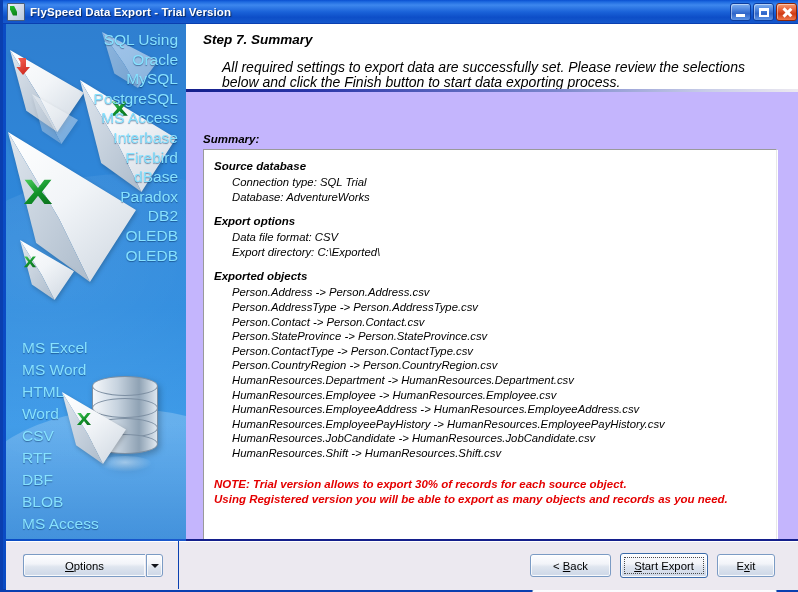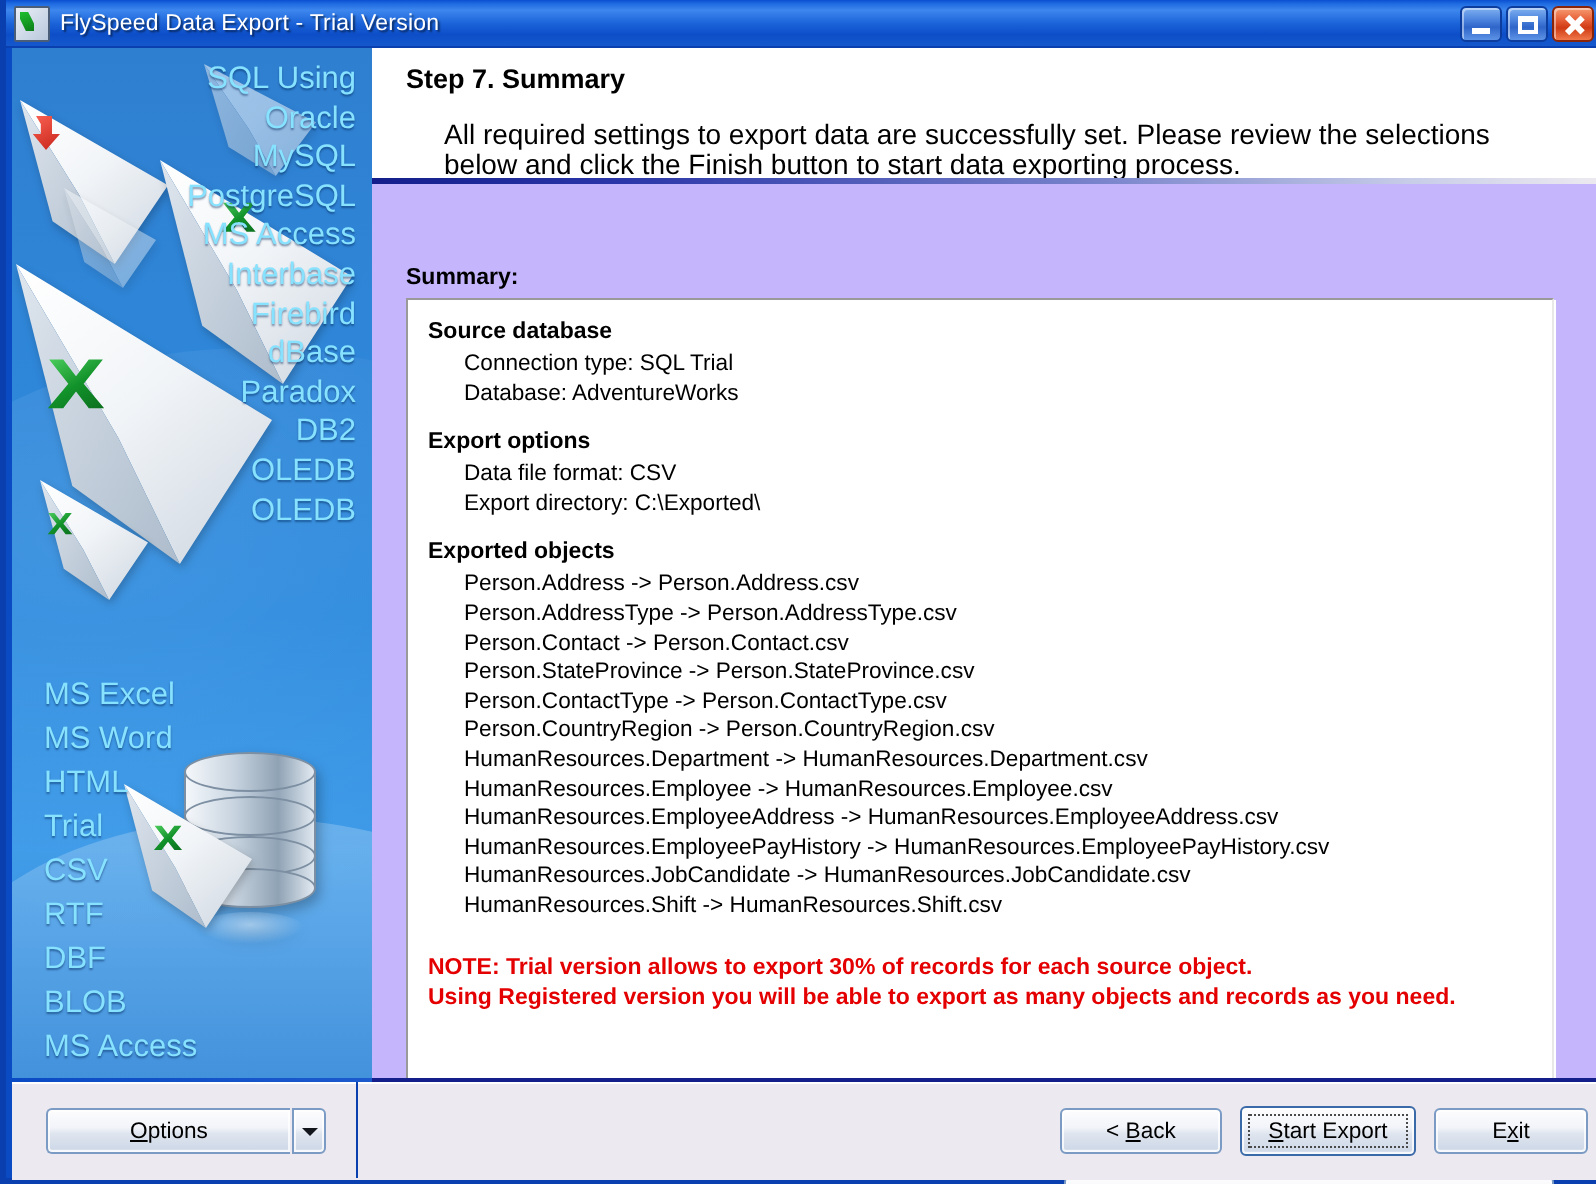--- a/index.html
+++ b/index.html
@@ -33,21 +33,21 @@
     position:relative;flex:0 0 auto;
     background:linear-gradient(135deg,#e8eef6 0%,#b9c8dc 100%);
     border:1px solid #4a5e7a;border-radius:1px;
   }
   #titlebar .tb-icon::after{
     content:"";position:absolute;left:2px;top:2px;width:7px;height:10px;
     background:linear-gradient(160deg,#1fbf2e 0%,#0c7a18 100%);
     clip-path:polygon(0 0,55% 0,100% 62%,100% 100%,42% 100%,0 40%);
   }
   #titlebar .tb-title{
-    color:#ffffff;font-size:11.5px;font-weight:normal;
+    color:#ffffff;font-size:11.5px;font-weight:bold;
     letter-spacing:.1px;
     text-shadow:1px 1px 1px rgba(0,0,0,.55);
     white-space:nowrap;
   }
   #titlebar .tb-buttons{
     margin-left:auto;display:flex;align-items:center;gap:2px;padding-right:4px;
   }
   .tb-btn{
     width:21px;height:18px;border:1px solid #0b3c9e;border-radius:3px;
     position:relative;box-sizing:border-box;
@@ -148,20 +148,21 @@
     text-shadow:0 1px 1px rgba(0,40,90,.5);white-space:nowrap;
   }
   #db-list{right:8px;top:6px;}
   #fmt-list{left:16px;top:313px;text-align:left;}
   #fmt-list div{font-size:15.5px;line-height:22px;}
 
   
   #pane{
     position:absolute;left:180px;top:0;width:612px;height:433px;
     background:#ece9f0;
+    font-style:italic;
   }
   #pane-header{
     position:absolute;left:0;top:0;width:612px;height:65px;background:#ffffff;
   }
   #pane-header .h-title{
     position:absolute;left:17px;top:8px;
     font-size:13.5px;font-weight:bold;color:#000;
   }
   #pane-header .h-desc{
     position:absolute;left:36px;top:36px;width:560px;
@@ -234,21 +235,21 @@
   #options-btn{width:122px;height:23px;border-right:none;border-radius:3px 0 0 3px;}
   #options-arrow{
     width:17px;height:23px;border-radius:0 3px 3px 0;margin-left:1px;
   }
   #options-arrow .caret{
     width:0;height:0;border-left:4px solid transparent;border-right:4px solid transparent;
     border-top:4px solid #12151c;
   }
   #back-btn {position:absolute;left:344px;top:12px;width:81px;height:23px;}
   #start-btn{position:absolute;left:434px;top:11px;width:88px;height:25px;position:absolute;}
-  #exit-btn {position:absolute;left:531px;top:12px;width:77px;height:23px;}
+  #exit-btn {position:absolute;left:531px;top:12px;width:58px;height:23px;}
   #btn-right-group{position:absolute;left:180px;top:0;width:612px;height:48px;}
 </style>
 </head>
 <body>
 
 <div id="window">
 
   <div id="titlebar">
     <div class="tb-icon"></div>
     <div class="tb-title">FlySpeed Data Export - Trial Version</div>
@@ -325,21 +326,21 @@
           <div>dBase</div>
           <div>Paradox</div>
           <div>DB2</div>
           <div>OLEDB</div>
           <div>OLEDB</div>
         </div>
       <div class="banner-list" id="fmt-list">
           <div>MS Excel</div>
           <div>MS Word</div>
           <div>HTML</div>
-          <div>Trial</div>
+          <div>Word</div>
           <div>CSV</div>
           <div>RTF</div>
           <div>DBF</div>
           <div>BLOB</div>
           <div>MS Access</div>
         </div>
     </div>
 
     <div id="pane">
 

